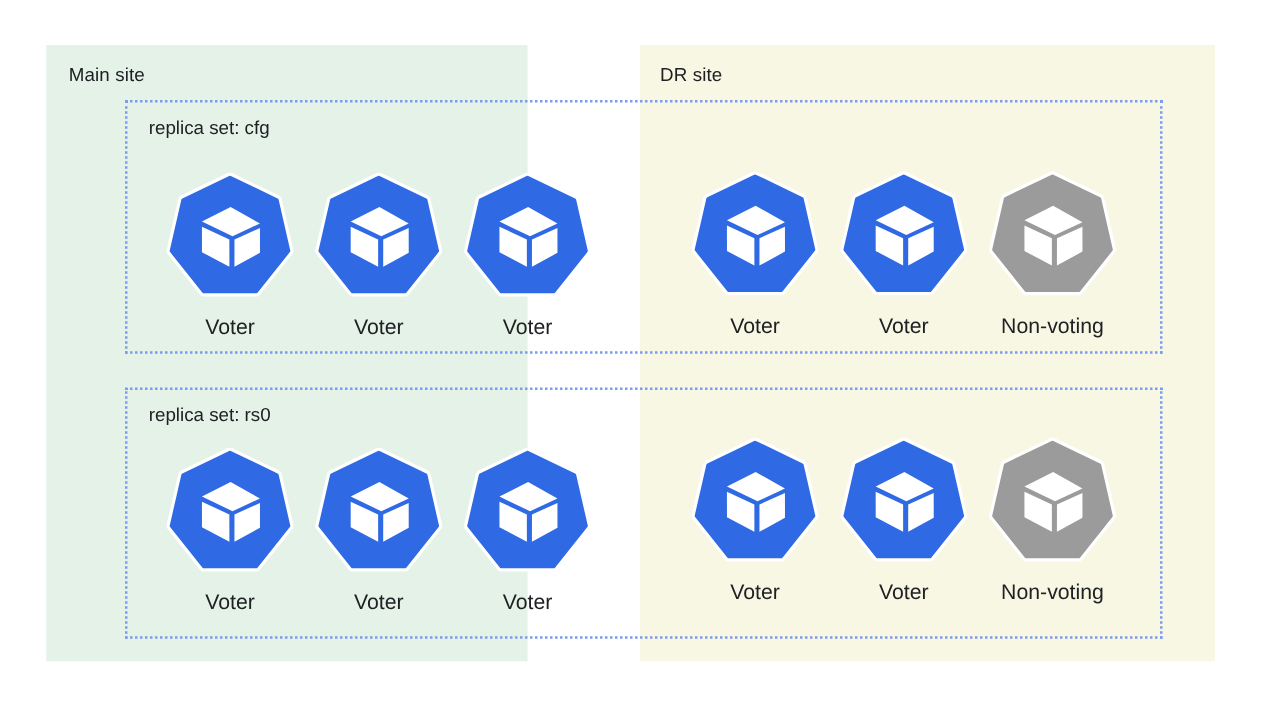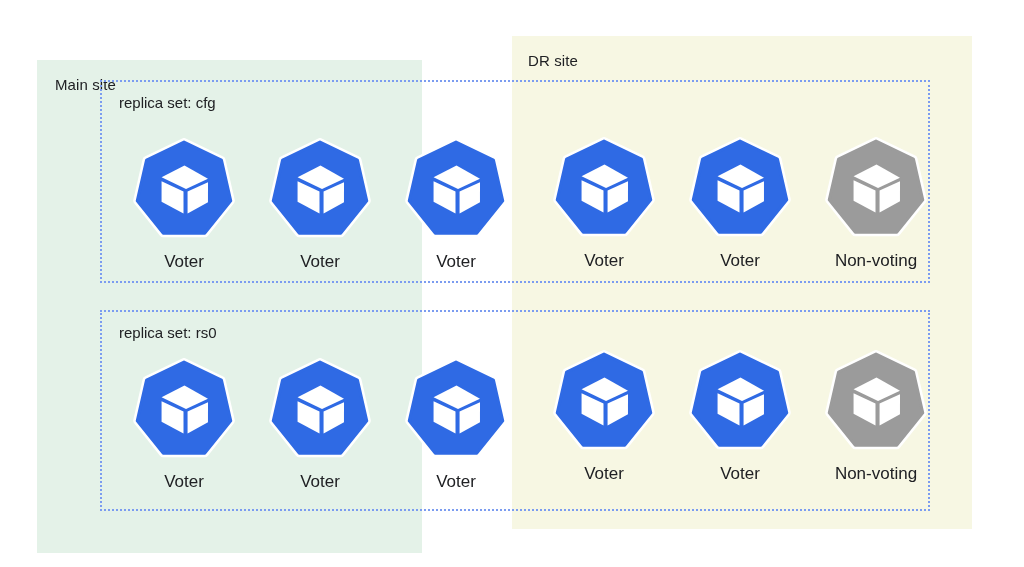--- a/index.html
+++ b/index.html
@@ -7,21 +7,21 @@
 
   .canvas {
     position: relative;
     width: 1024px;
     height: 567px;
     background: #ffffff;
     overflow: hidden;
   }
 
   .site { position: absolute; top: 36px; height: 493px; }
-  .site.main-site { left: 37px;  width: 385px; background: var(--main-site-bg, #e4f2e8); margin-top: 24px; }
+  .site.main-site { left: 37px;  width: 385px; background: var(--main-site-bg, #e4f2e8); }
   .site.dr-site   { left: 512px; width: 460px; background: var(--dr-site-bg, #f7f7e3); }
 
   .site-label {
     position: absolute;
     top: 16px;
     margin: 0;
     font-size: 15px;
     font-weight: 400;
     color: var(--text, #202124);
     letter-spacing: 0.1px;
@@ -40,21 +40,21 @@
   .rs-box-rs0 { top: 310px; height: 201px; text-align: right; }
 
   .rs-label {
     position: absolute;
     left: 17px;
     top: 12px;
     font-size: 15px;
     color: var(--text, #202124);
   }
 
-  .node-group { position: absolute; display: flex; gap: 34px; }
+  .node-group { position: absolute; display: flex; gap: 17px; }
   .rs-box-cfg .main-nodes { left: 31px;  top: 56px; }
   .rs-box-cfg .dr-nodes   { left: 451px; top: 55px; }
   .rs-box-rs0 .main-nodes { left: 31px;  top: 46px; }
   .rs-box-rs0 .dr-nodes   { left: 451px; top: 38px; }
 
   .node {
     width: 102px;
     margin: 0;
     display: flex;
     flex-direction: column;

